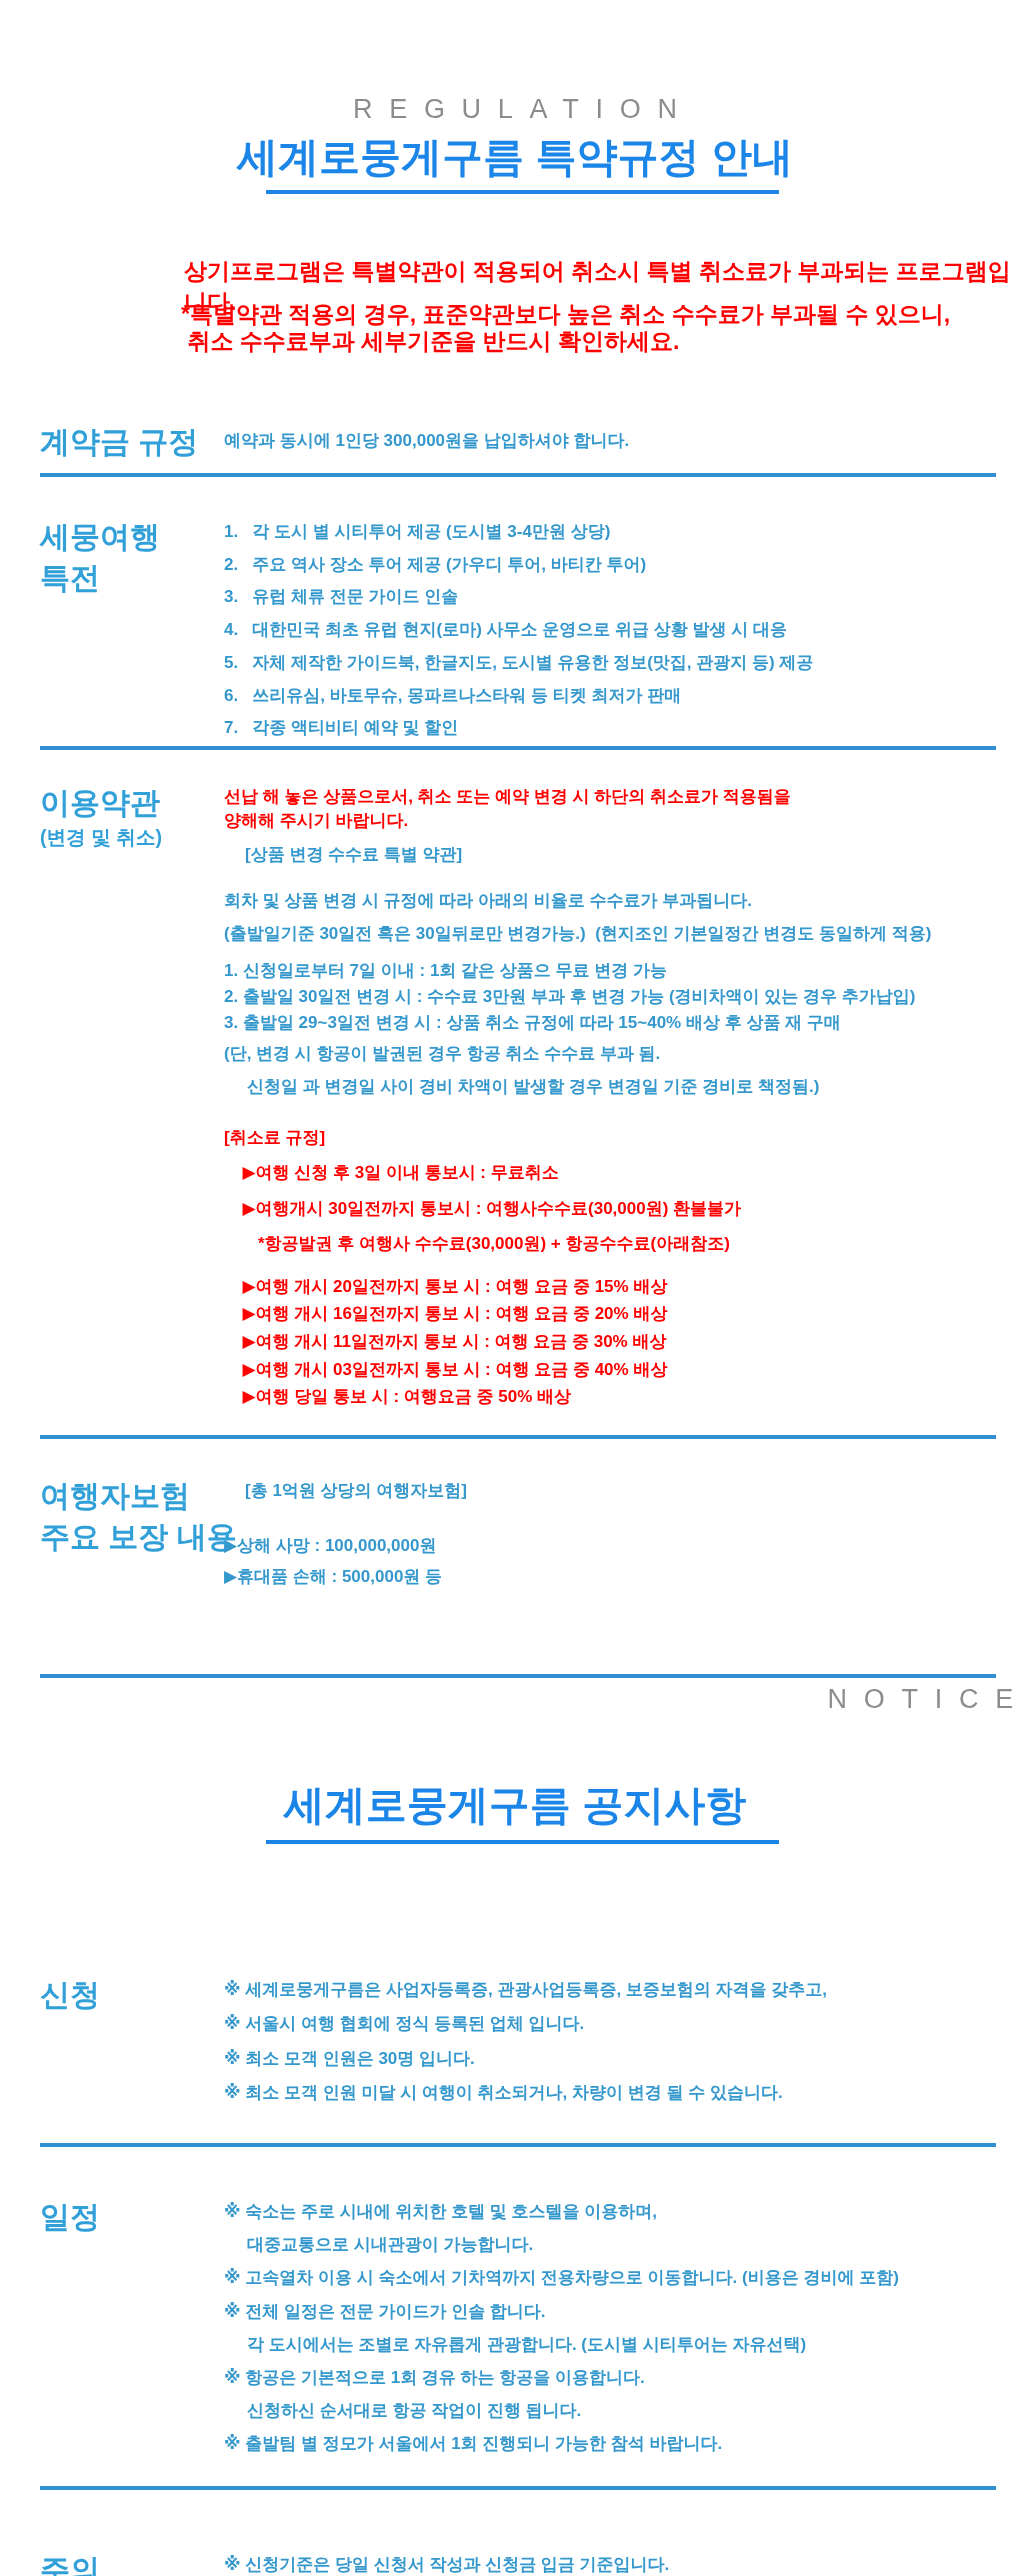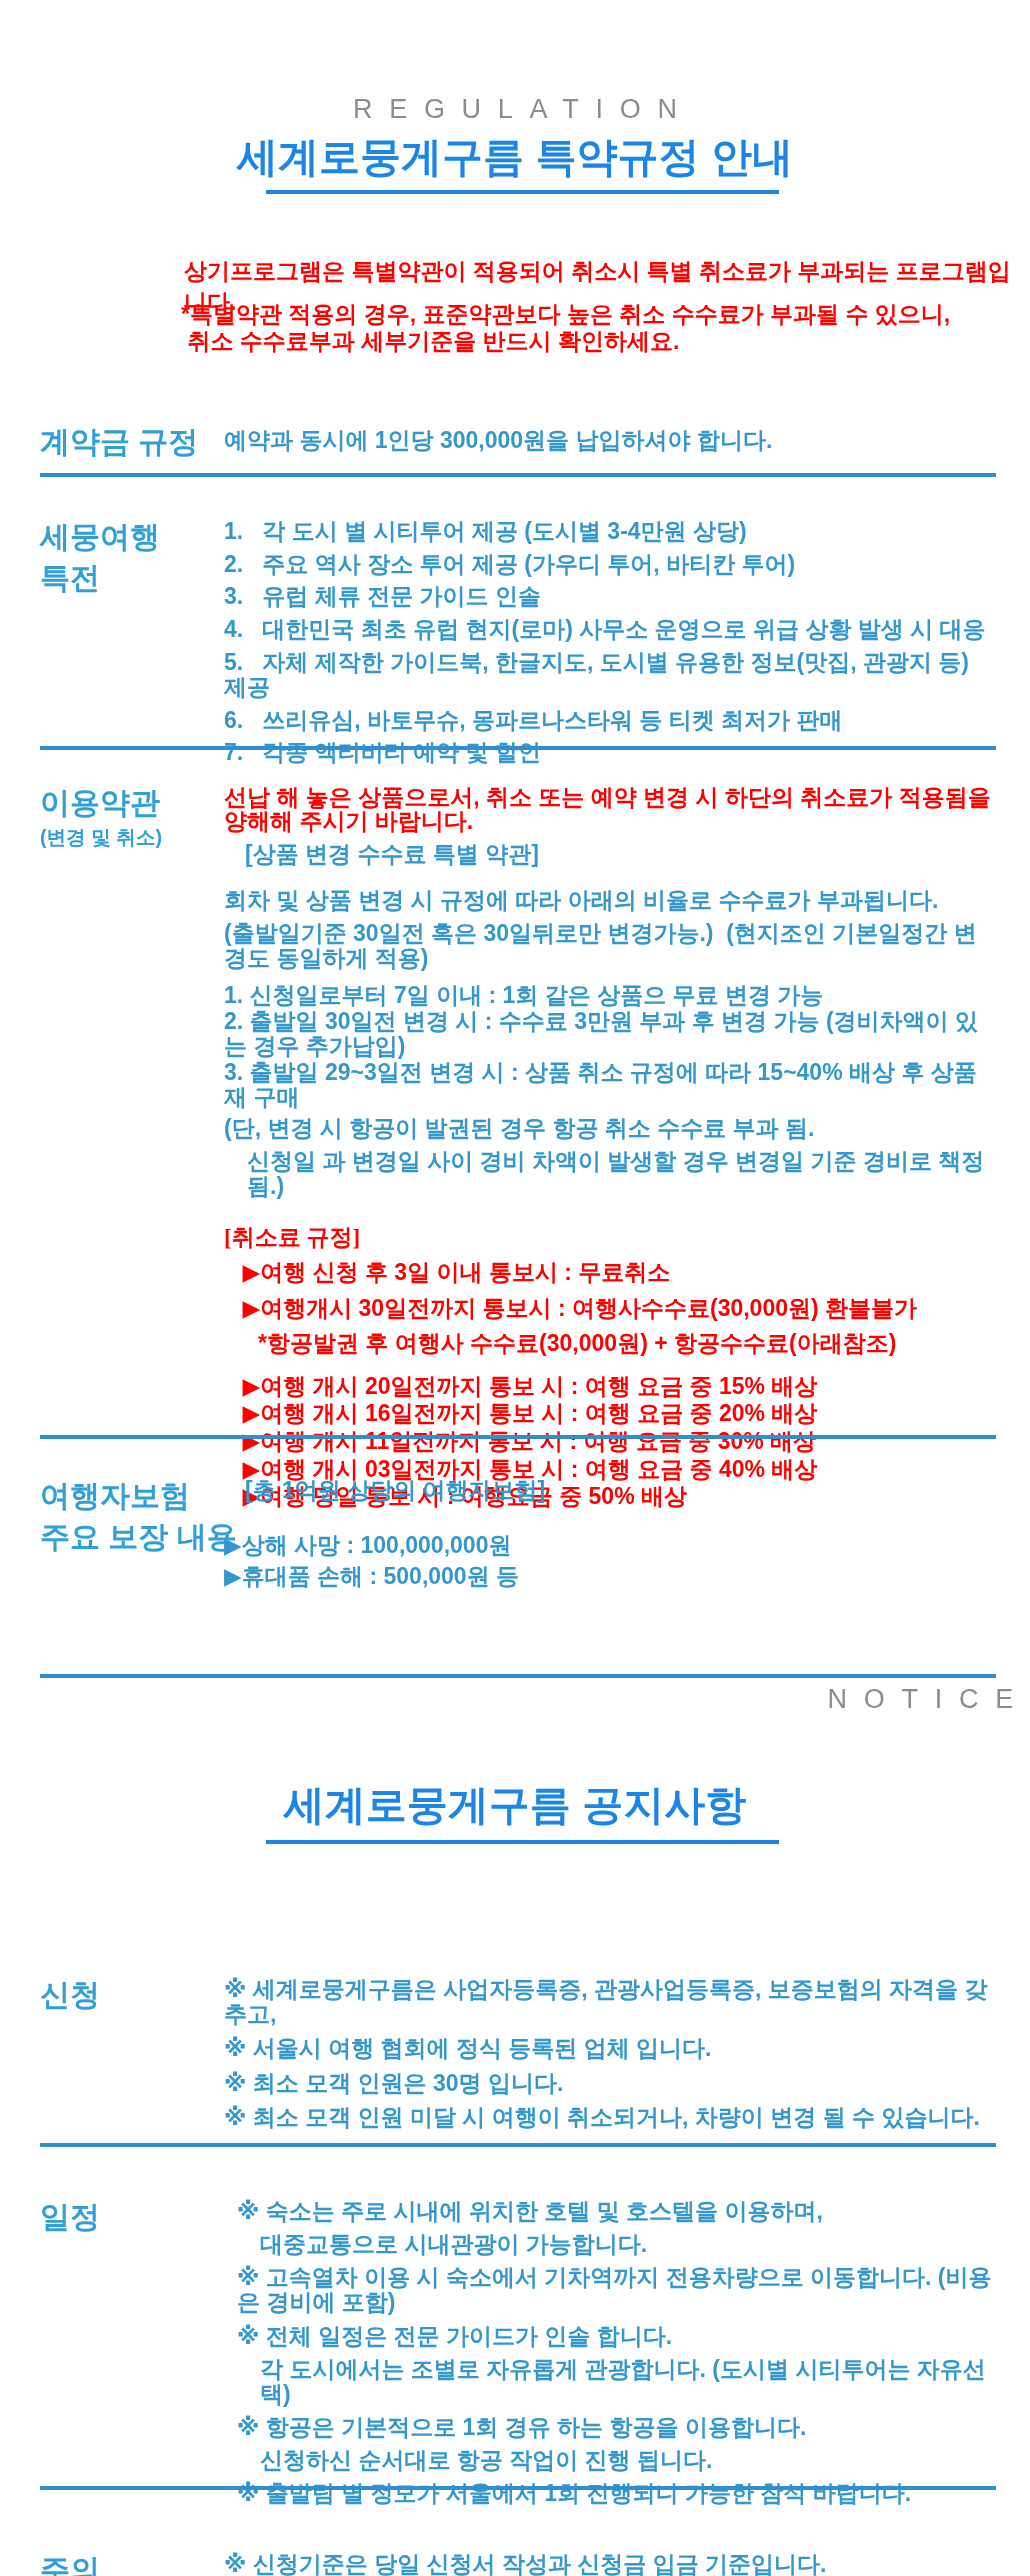--- a/index.html
+++ b/index.html
@@ -62,31 +62,31 @@
     white-space:nowrap;
   }
   .sec-head .h-sub{
     color:var(--head-blue);
     font-size:19.6px;font-weight:700;line-height:29px;
     white-space:nowrap;
   }
   .sec-body{flex:1;padding-top:3.1px;}
   .ln{
     color:var(--body-blue);
-    font-size:23px;font-weight:600;line-height:25px;
+    font-size:17px;font-weight:600;line-height:25px;
     margin-bottom:8.2px;white-space:pre-wrap;
   }
   .deposit-body{padding-top:7.2px;}
   .benefit .ln{margin-bottom:7.7px;}
   .apply .ln{margin-bottom:9.3px;}
   .ln.cont{padding-left:23px;}
   .ln.red{color:var(--red);font-weight:700;}
   .ln.para{line-height:24px;margin-bottom:0;}
   .ln.bracket{font-weight:700;margin-bottom:20.6px;margin-left:21px;}
-  .ln.rbracket{color:var(--red);font-weight:700;margin-bottom:9.3px;font-family:Liberation Serif, serif;}
+  .ln.rbracket{color:var(--red);font-weight:700;margin-bottom:9.3px;}
   .ln.numline{margin-bottom:1px;}
   .ln.arrow{color:var(--red);font-weight:700;padding-left:18.5px;margin-bottom:10.8px;}
   .ln.arrow2{color:var(--red);font-weight:700;padding-left:18.5px;margin-bottom:2.6px;}
   .ln.subnote{color:var(--red);font-weight:700;padding-left:34px;}
   .ln.insarrow{margin-bottom:6.2px;}
   .gap{height:18.5px;}
   .gap.sm{height:9.3px;}
   .gap.xs{height:4.1px;}
 </style>
 </head>
@@ -186,21 +186,21 @@
     </div>
     <div class="sec-body">
         <div class="ln">※ 세계로뭉게구름은 사업자등록증, 관광사업등록증, 보증보험의 자격을 갖추고,</div>
         <div class="ln">※ 서울시 여행 협회에 정식 등록된 업체 입니다.</div>
         <div class="ln">※ 최소 모객 인원은 30명 입니다.</div>
         <div class="ln">※ 최소 모객 인원 미달 시 여행이 취소되거나, 차량이 변경 될 수 있습니다.</div>
       </div>
   </div>
   <div class="rule" style="top:2143px;"></div>
 
-  <div class="sec" style="top:2196px;gap:13px;">
+  <div class="sec" style="top:2196px;">
     <div class="sec-head">
       <div class="h">일정</div>
     </div>
     <div class="sec-body">
         <div class="ln">※ 숙소는 주로 시내에 위치한 호텔 및 호스텔을 이용하며,</div>
         <div class="ln cont">대중교통으로 시내관광이 가능합니다.</div>
         <div class="ln">※ 고속열차 이용 시 숙소에서 기차역까지 전용차량으로 이동합니다. (비용은 경비에 포함)</div>
         <div class="ln">※ 전체 일정은 전문 가이드가 인솔 합니다.</div>
         <div class="ln cont">각 도시에서는 조별로 자유롭게 관광합니다. (도시별 시티투어는 자유선택)</div>
         <div class="ln">※ 항공은 기본적으로 1회 경유 하는 항공을 이용합니다.</div>

